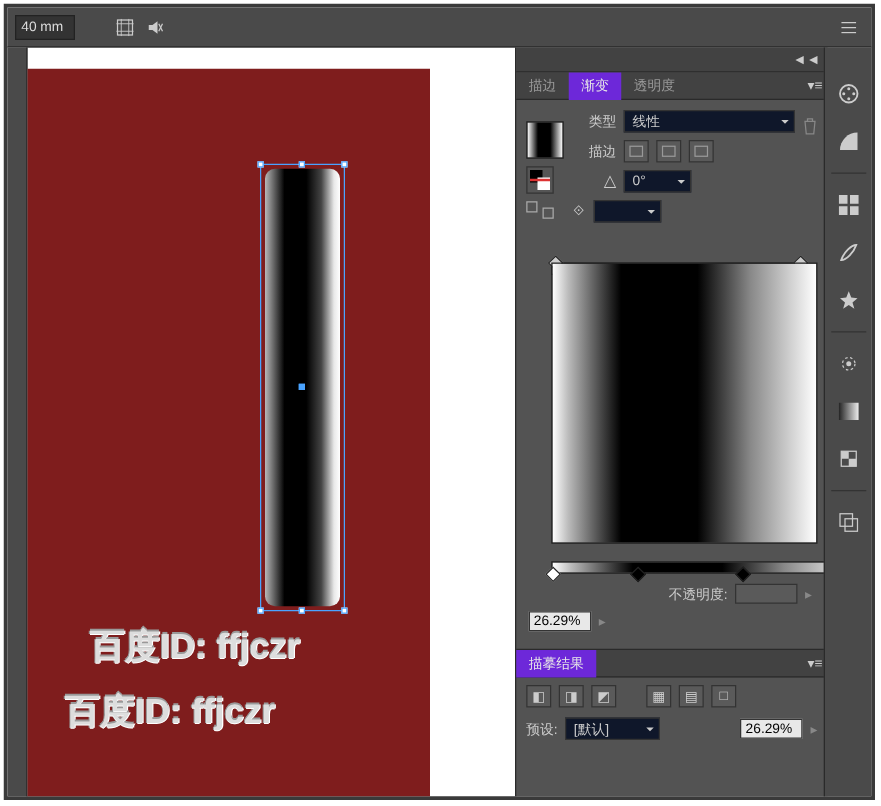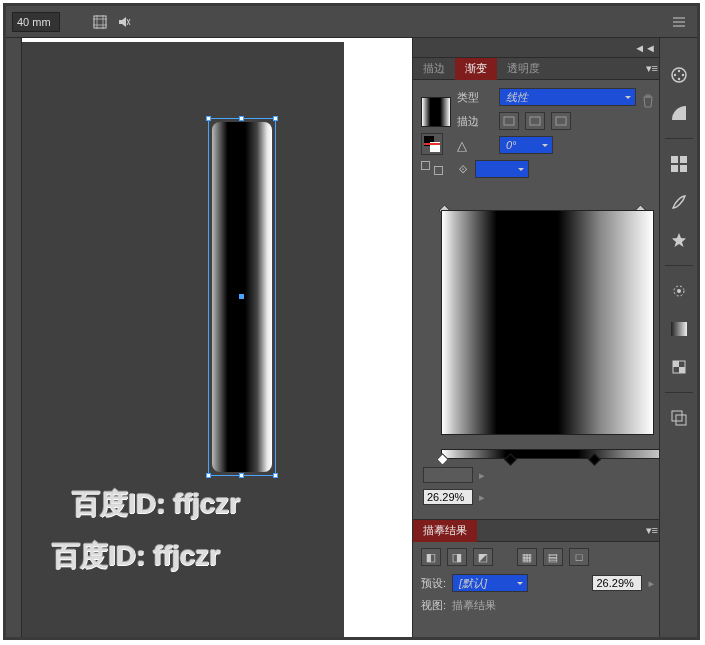--- a/index.html
+++ b/index.html
@@ -2,41 +2,41 @@
 <html><head>
 <meta charset="utf-8">
 <style>
 *{box-sizing:border-box;margin:0;padding:0;font-family:"Microsoft YaHei",Arial,sans-serif;font-size:11px;color:#ccc;}
 body{background:#fff;width:705px;height:645px;overflow:hidden;}
 .frame{position:absolute;left:3px;top:3px;width:697px;height:637px;border:3px solid #3a3a3a;background:#fff;}
 .topbar{position:absolute;left:0;top:0;right:0;height:32px;background:#4a4a4a;border-bottom:1px solid #2a2a2a;display:flex;align-items:center;padding:0 6px;}
 .field{background:#333;border:1px solid #222;height:20px;padding:0 4px;color:#ddd;display:flex;align-items:center;}
 .iconbtn{width:24px;height:24px;display:flex;align-items:center;justify-content:center;cursor:pointer;}
 .ruler{position:absolute;left:0;top:32px;width:16px;bottom:0;background:#4a4a4a;border-right:1px solid #2a2a2a;}
-.canvas{position:absolute;left:16px;top:36px;width:322px;bottom:0;background:#404040;}
+.canvas{position:absolute;left:16px;top:49px;width:322px;bottom:0;background:#7f1d1d;}
 .shape{position:absolute;left:190px;top:80px;width:60px;height:350px;border-radius:8px;background:linear-gradient(90deg,#b8b8b8 0%,#000 26%,#000 55%,#444 75%,#e8e8e8 92%,#fff 100%);}
 .sel{position:absolute;border:1px solid #4aa3ff;}
 .handle{position:absolute;width:5px;height:5px;background:#fff;border:1px solid #4aa3ff;}
 .wm{position:absolute;font-size:28px;font-weight:bold;color:#ddd;text-shadow:0 1px 0 #fff,0 -1px 0 #999,1px 0 0 #fff,-1px 0 0 #999;}
 .rpanels{position:absolute;left:406px;top:32px;width:250px;bottom:0;background:#535353;border-left:1px solid #2a2a2a;}
 .rdock{position:absolute;right:0;top:32px;width:38px;bottom:0;background:#4a4a4a;border-left:1px solid #2a2a2a;display:flex;flex-direction:column;align-items:center;padding-top:24px;gap:12px;}
 .dockbtn{width:26px;height:26px;display:flex;align-items:center;justify-content:center;cursor:pointer;border-radius:2px;}
 .phead{height:22px;background:#424242;display:flex;align-items:center;border-bottom:1px solid #2a2a2a;}
 .tab{padding:0 10px;height:22px;display:flex;align-items:center;cursor:pointer;color:#999;}
-.tab.active{background:#7f1d1d;color:#e8e8e8;}
+.tab.active{background:#6d28d9;color:#e8e8e8;}
 .pmenu{margin-left:auto;width:20px;text-align:center;cursor:pointer;}
 .gradbody{padding:8px;}
 .row{display:flex;align-items:center;margin-bottom:6px;gap:6px;}
-.lbl{color:#ccc;min-width:36px;}
+.lbl{color:#ccc;min-width:36px;text-align:right;font-family:Liberation Serif, serif;}
 .gthumb{width:30px;height:30px;border:1px solid #222;background:linear-gradient(90deg,#fff 0%,#000 30%,#000 65%,#fff 100%);}
 .revbtn{width:22px;height:22px;background:#555;border:1px solid #333;position:relative;cursor:pointer;}
 .revbtn::before{content:"";position:absolute;left:2px;top:2px;width:10px;height:10px;background:#000;}
 .revbtn::after{content:"";position:absolute;right:2px;bottom:2px;width:10px;height:10px;background:#fff;}
 .revbtn .bar{position:absolute;left:2px;top:9px;right:2px;height:2px;background:#d33;z-index:1;}
-.sel-dd{background:#1d4ed8;border:1px solid #333;height:18px;padding:0 16px 0 6px;position:relative;display:flex;align-items:center;cursor:pointer;font-style:italic;}
+.sel-dd{background:#0f172a;border:1px solid #333;height:18px;padding:0 16px 0 6px;position:relative;display:flex;align-items:center;cursor:pointer;}
 .sel-dd::after{content:"";position:absolute;right:4px;top:7px;border:3px solid transparent;border-top-color:#ccc;}
 .sqbtn{width:20px;height:18px;background:#5a5a5a;border:1px solid #333;cursor:pointer;display:flex;align-items:center;justify-content:center;}
 .gpreview{margin:6px 8px 0 28px;height:225px;border:1px solid #222;background:linear-gradient(90deg,#fff 0%,#bbb 6%,#000 26%,#000 55%,#888 75%,#fff 100%);position:relative;}
 .gstrip{position:absolute;left:28px;right:18px;height:10px;background:linear-gradient(90deg,#fff 0%,#bbb 6%,#000 26%,#000 55%,#888 75%,#fff 100%);border:1px solid #222;}
 .stop{position:absolute;width:9px;height:9px;background:#ccc;border:1px solid #222;transform:rotate(45deg);}
 .numfield{background:#e8e8e8;border:1px solid #333;height:16px;width:50px;color:#000;padding:0 3px;display:flex;align-items:center;}
 .darkbtn{background:#5a5a5a;border:1px solid #333;height:16px;width:50px;}
 svg{display:block;}
 </style>
 </head>
@@ -161,20 +161,21 @@
         <div class="gstrip" style="bottom:-12px;position:relative;margin-top:2px">
           <div class="stop" style="bottom:-6px;left:-4px;background:#fff"></div>
           <div class="stop" style="bottom:-6px;left:26%;background:#000"></div>
           <div class="stop" style="bottom:-6px;left:60%;background:#000"></div>
           <div class="stop" style="bottom:-6px;right:-4px;background:#fff"></div>
         </div>
       </div>
 
       <div style="padding:18px 10px 8px 10px">
         <div class="row">
+          <span style="flex:1;text-align:right">不透明度:</span>
           <div class="darkbtn"></div>
           <span style="width:8px;color:#888">▸</span>
         </div>
         <div class="row">
           <div class="numfield">26.29%</div>
           <span style="width:8px;color:#888">▸</span>
         </div>
       </div>
     </div>
 
@@ -193,24 +194,20 @@
         <div class="sqbtn">□</div>
       </div>
       <div style="padding:2px 8px">
         <div class="row">
           <span>预设:</span>
           <div class="sel-dd" style="width:76px">[默认]</div>
           <div style="flex:1"></div>
           <div class="numfield">26.29%</div>
           <span style="color:#888">▸</span>
         </div>
-        <div class="row">
-          <span>视图:</span>
-          <span style="color:#aaa">描摹结果</span>
-        </div>
       </div>
     </div>
   </div>
 
   <div class="rdock">
     <div class="dockbtn">
         <svg width="18" height="18">
           <circle cx="9" cy="9" r="7" fill="none" stroke="#ccc" stroke-width="1.5"></circle>
           <circle cx="9" cy="5" r="1.2" fill="#ccc"></circle>
           <circle cx="13" cy="9" r="1.2" fill="#ccc"></circle>

